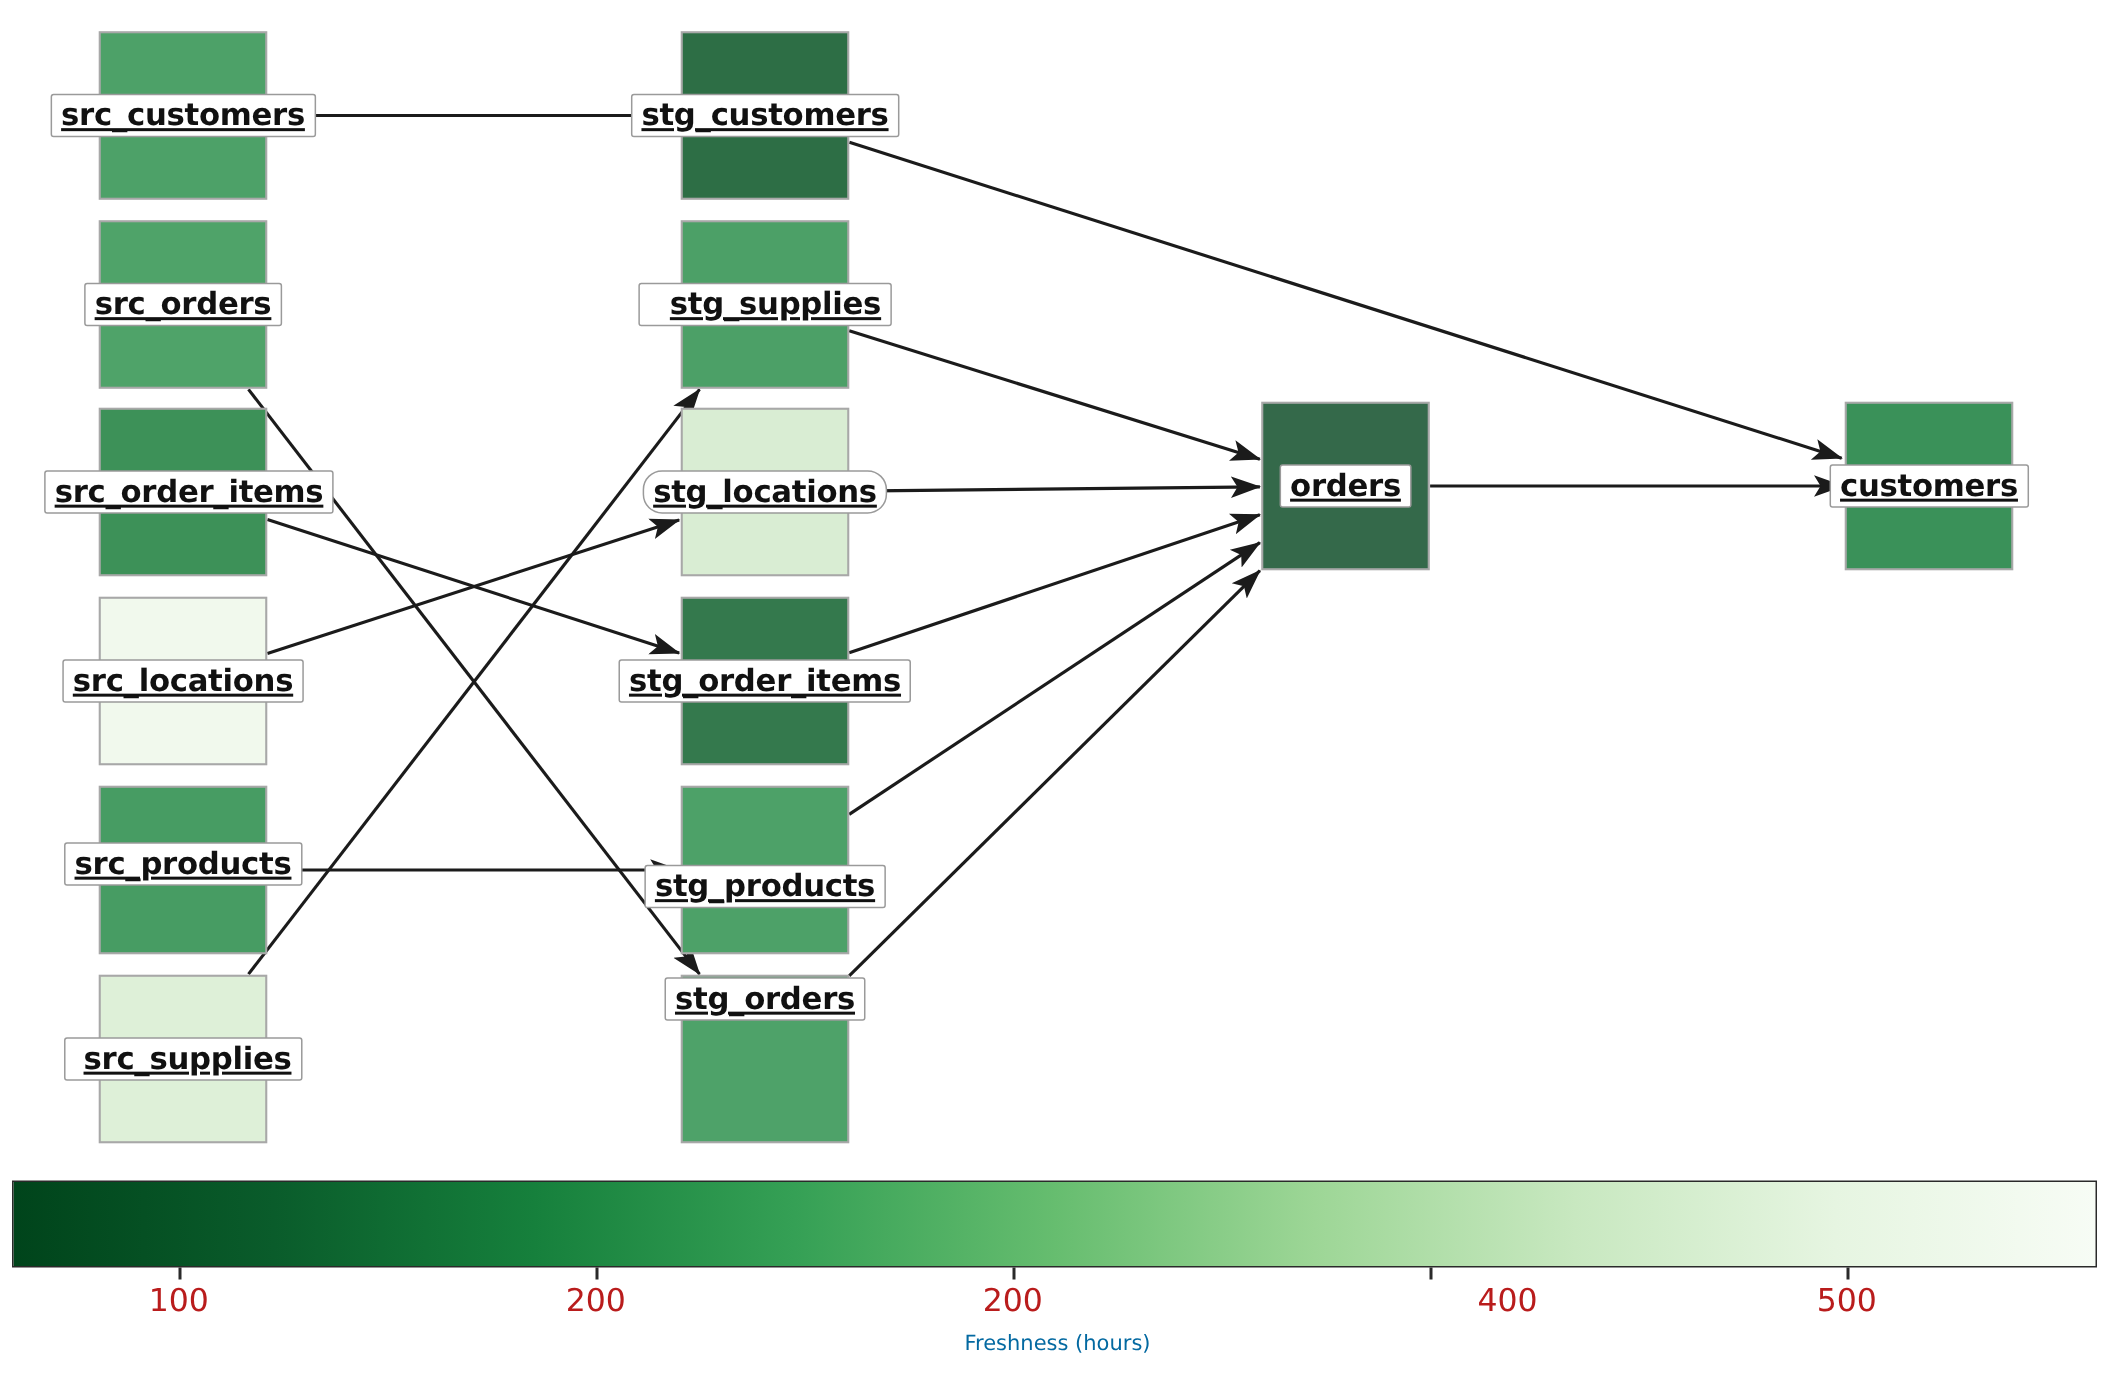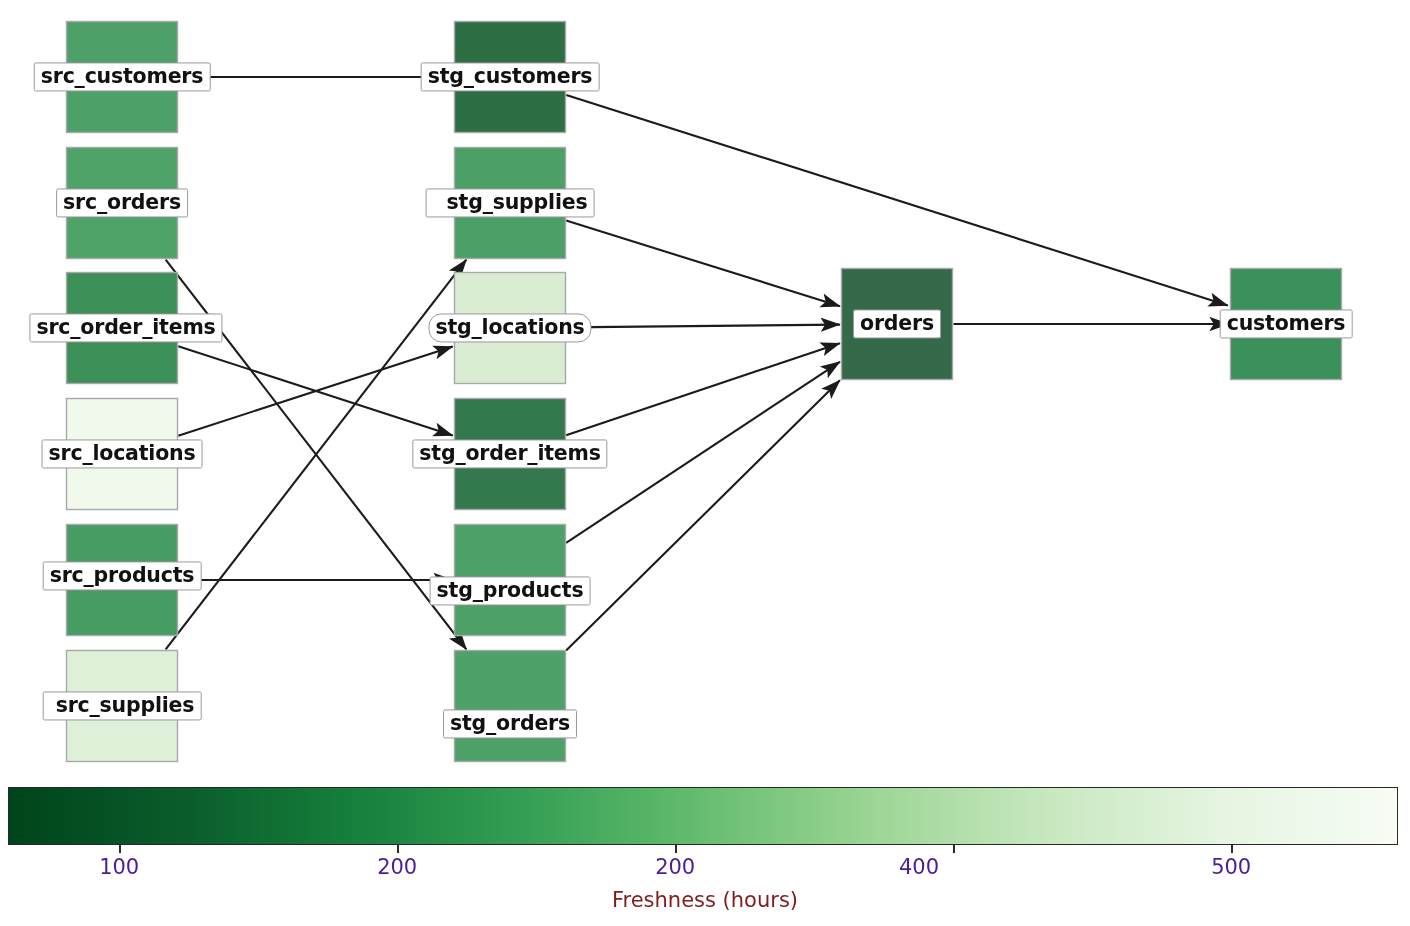--- a/index.html
+++ b/index.html
@@ -38,20 +38,21 @@
     border: 1.4px solid #9a9a9a;
     border-radius: 2px;
     padding: 2px 6px 3px 6px;
     font-family: "DejaVu Sans", sans-serif;
     font-size: 20.5px;
     font-weight: bold;
     color: #111111;
     white-space: nowrap;
     line-height: 1.08;
     letter-spacing: -0.2px;
+    text-decoration: underline;
   }
   
   #colorbar-wrap {
     position: absolute;
     left: 8px;
     top: 787px;
     width: 1390px;
   }
   #colorbar-bar {
     width: 1390px;
@@ -70,32 +71,32 @@
     width: 1.4px;
     height: 8px;
     background: #2a2a2a;
   }
   .cb-tick-label {
     position: absolute;
     top: 10px;
     transform: translateX(-50%);
     font-family: "DejaVu Sans", sans-serif;
     font-size: 21px;
-    color: #4c1d95;
+    color: #b91c1c;
     white-space: nowrap;
   }
   #colorbar-title {
     position: absolute;
     top: 888px;
     left: 0;
     width: 1410px;
     text-align: center;
     font-family: "DejaVu Sans", sans-serif;
-    font-size: 21px;
-    color: #7f1d1d;
+    font-size: 14px;
+    color: #0369a1;
   }
 </style>
 </head>
 <body>
 
 <div id="stage">
 
   <svg id="graph-svg" viewBox="0 0 1410 926" xmlns="http://www.w3.org/2000/svg">
     <defs>
       <marker id="arrowhead" markerWidth="11" markerHeight="11" refX="9.2" refY="4.0" orient="auto" markerUnits="strokeWidth">
@@ -140,36 +141,36 @@
       <div class="node-label" style="left: 122px; top: 203px;">src_orders</div>
       <div class="node-label" style="left: 126px; top: 328px;">src_order_items</div>
       <div class="node-label" style="left: 122px; top: 454px;">src_locations</div>
       <div class="node-label" style="left: 122px; top: 576px;">src_products</div>
       <div class="node-label" style="left: 122px; top: 706px; padding-left: 12px;">src_supplies</div>
       <div class="node-label" style="left: 510px; top: 77px;">stg_customers</div>
       <div class="node-label" style="left: 510px; top: 203px; padding-left: 20px;">stg_supplies</div>
       <div class="node-label" style="left: 510px; top: 328px; border-radius: 13px;">stg_locations</div>
       <div class="node-label" style="left: 510px; top: 454px;">stg_order_items</div>
       <div class="node-label" style="left: 510px; top: 580px; margin-top: 11px;">stg_products</div>
-      <div class="node-label" style="left: 510px; top: 724px;">stg_orders</div>
+      <div class="node-label" style="left: 510px; top: 666px;">stg_orders</div>
       <div class="node-label" style="left: 897px; top: 324px;">orders</div>
       <div class="node-label" style="left: 1286px; top: 324px;">customers</div>
     </div>
 
   <div id="colorbar-wrap">
     <div id="colorbar-bar" style="background: linear-gradient(to right, rgb(0, 68, 27), rgb(10, 92, 43), rgb(22, 128, 60), rgb(53, 160, 85), rgb(102, 189, 111), rgb(157, 214, 150), rgb(200, 232, 192), rgb(230, 245, 225), rgb(247, 252, 245));"></div>
     <div id="colorbar-ticks">
         <div class="cb-tick-mark" style="left: 111.2px;"></div>
         <div class="cb-tick-label" style="left: 111.2px;">100</div>
         <div class="cb-tick-mark" style="left: 389.2px;"></div>
         <div class="cb-tick-label" style="left: 389.2px;">200</div>
         <div class="cb-tick-mark" style="left: 667.2px;"></div>
         <div class="cb-tick-label" style="left: 667.2px;">200</div>
         <div class="cb-tick-mark" style="left: 945.2px;"></div>
-        <div class="cb-tick-label" style="left: 911px;">400</div>
+        <div class="cb-tick-label" style="left: 997px;">400</div>
         <div class="cb-tick-mark" style="left: 1223.2px;"></div>
         <div class="cb-tick-label" style="left: 1223.2px;">500</div>
       </div>
   </div>
 
   <div id="colorbar-title">Freshness (hours)</div>
 
 </div>
 
 </body></html>

